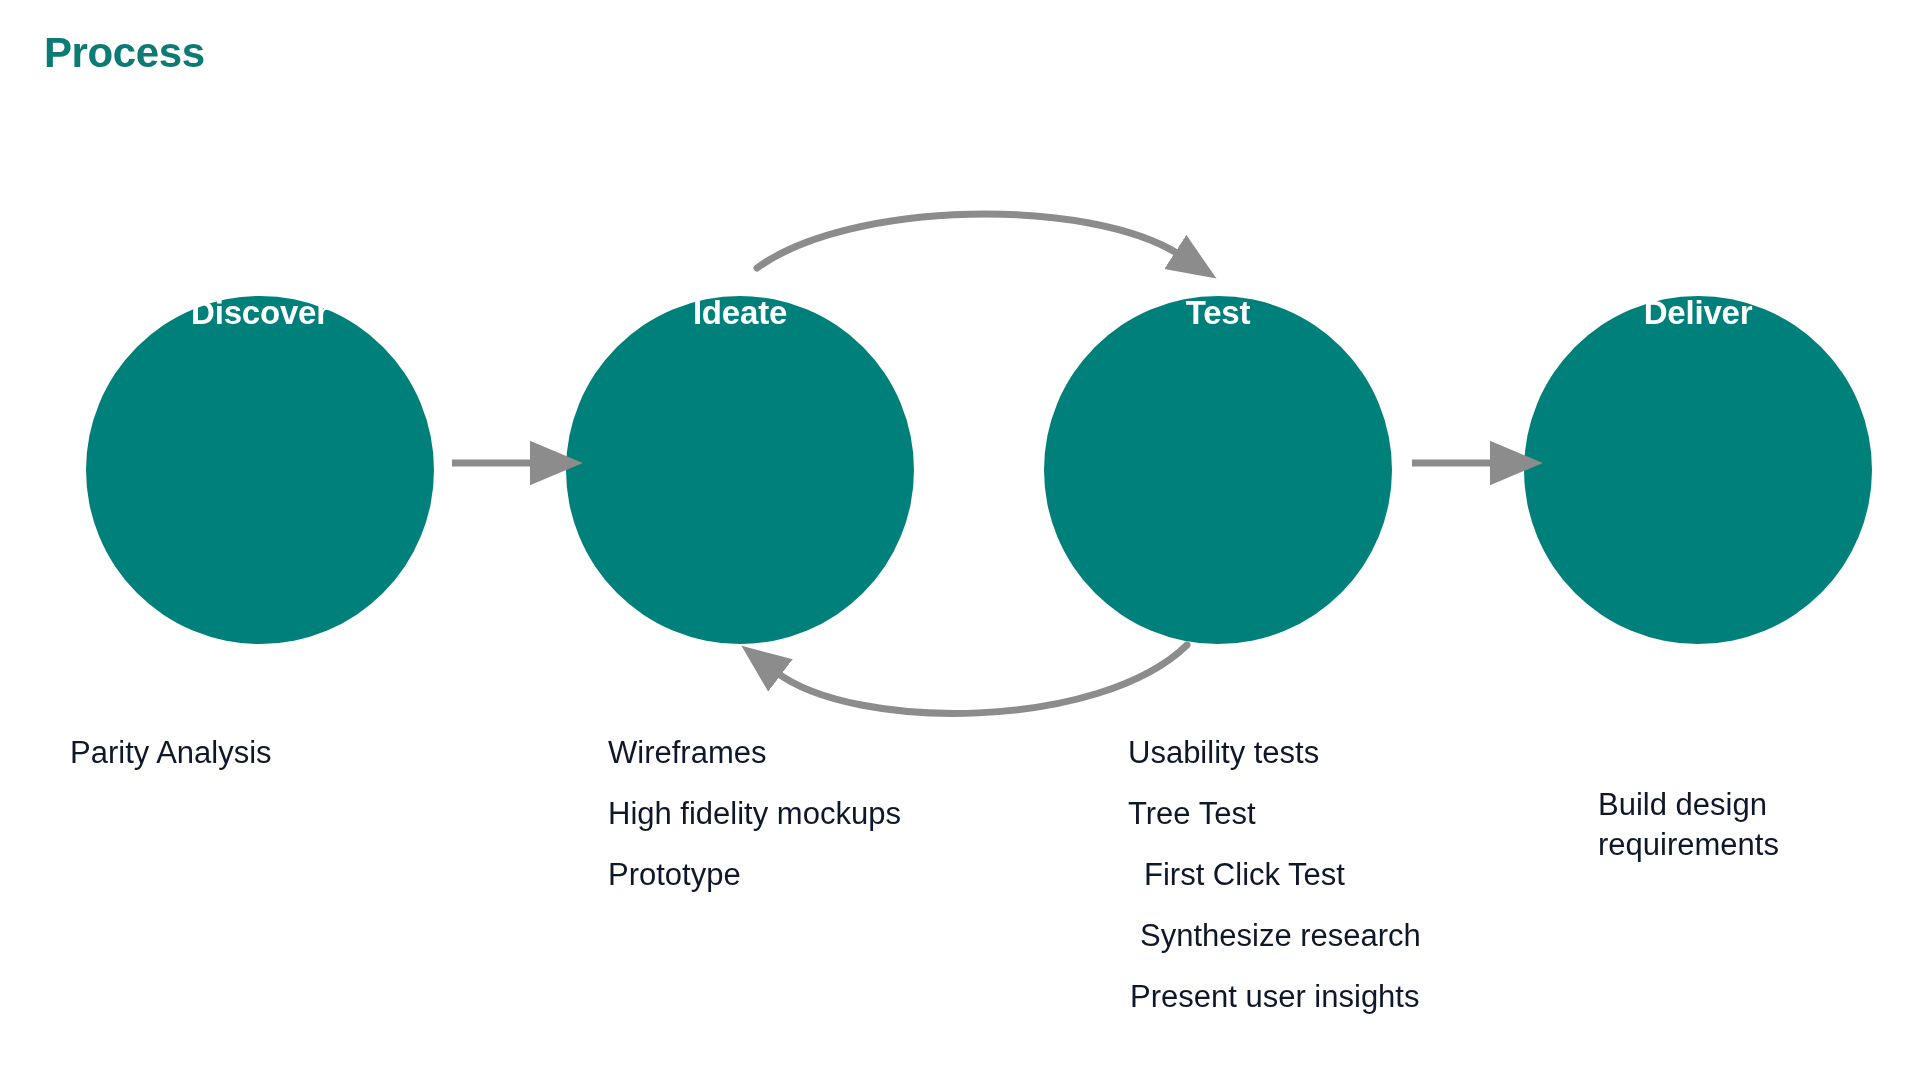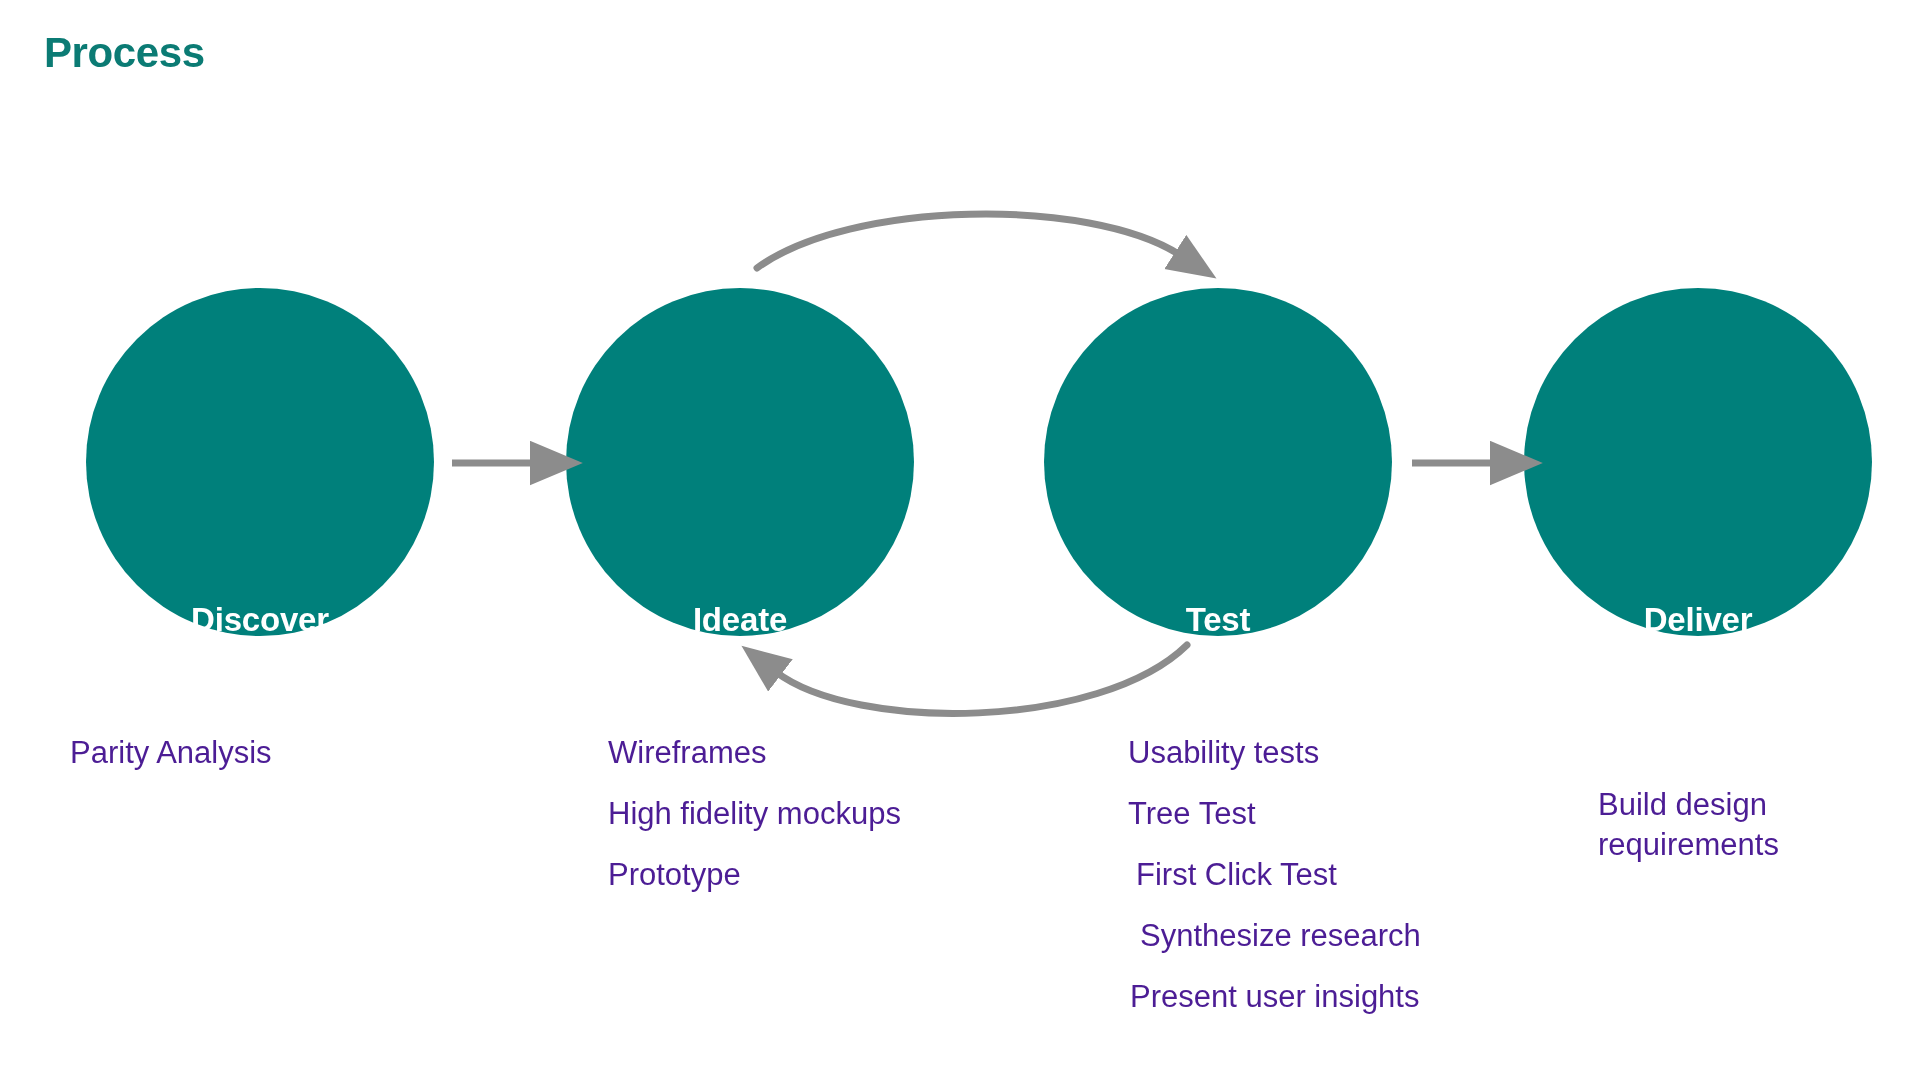--- a/index.html
+++ b/index.html
@@ -37,23 +37,23 @@
   }
 
   
   .stage-circle {
     position: absolute;
     width: 348px;
     height: 348px;
     border-radius: 50%;
     background: #00807b;
     display: flex;
-    align-items: flex-end;
+    align-items: flex-start;
     justify-content: center;
-    top: 288px;
+    top: 296px;
   }
   .stage-label {
     color: #ffffff;
     font-size: 33px;
     font-weight: bold;
     letter-spacing: -0.2px;
     line-height: 1;
     white-space: nowrap;
     user-select: none;
   }
@@ -68,41 +68,41 @@
     left: 0;
     top: 0;
     width: 1920px;
     height: 1080px;
     pointer-events: none;
   }
 
   
   .detail-column {
     position: absolute;
-    color: #4c1d95;
+    color: #0f172a;
     font-size: 31px;
     line-height: 1;
     white-space: nowrap;
   }
   .detail-item {
     margin-bottom: 30px;
     white-space: nowrap;
   }
   .detail-item:last-child { margin-bottom: 0; }
 
   #column-discover { left: 70px;   top: 737px; }
   #column-ideate   { left: 608px;  top: 737px; }
   #column-test     { left: 1128px; top: 737px; }
   #column-deliver  { left: 1598px; top: 745px; }
 
   
   #column-discover .detail-item:nth-child(1) { margin-left: 0px; }
   #column-discover .detail-item:nth-child(2) { margin-left: 6px; }
 
-  #column-test .detail-item:nth-child(3) { margin-left: 8px; }
+  #column-test .detail-item:nth-child(3) { margin-left: 16px; }
   #column-test .detail-item:nth-child(4) { margin-left: 12px; }
   #column-test .detail-item:nth-child(5) { margin-left: 2px; }
 
   #column-deliver {
     white-space: normal;
     width: 280px;
     line-height: 1.28;
     margin-top: 40px;
   }
   #column-deliver .detail-item { margin-bottom: 0; white-space: normal; }

